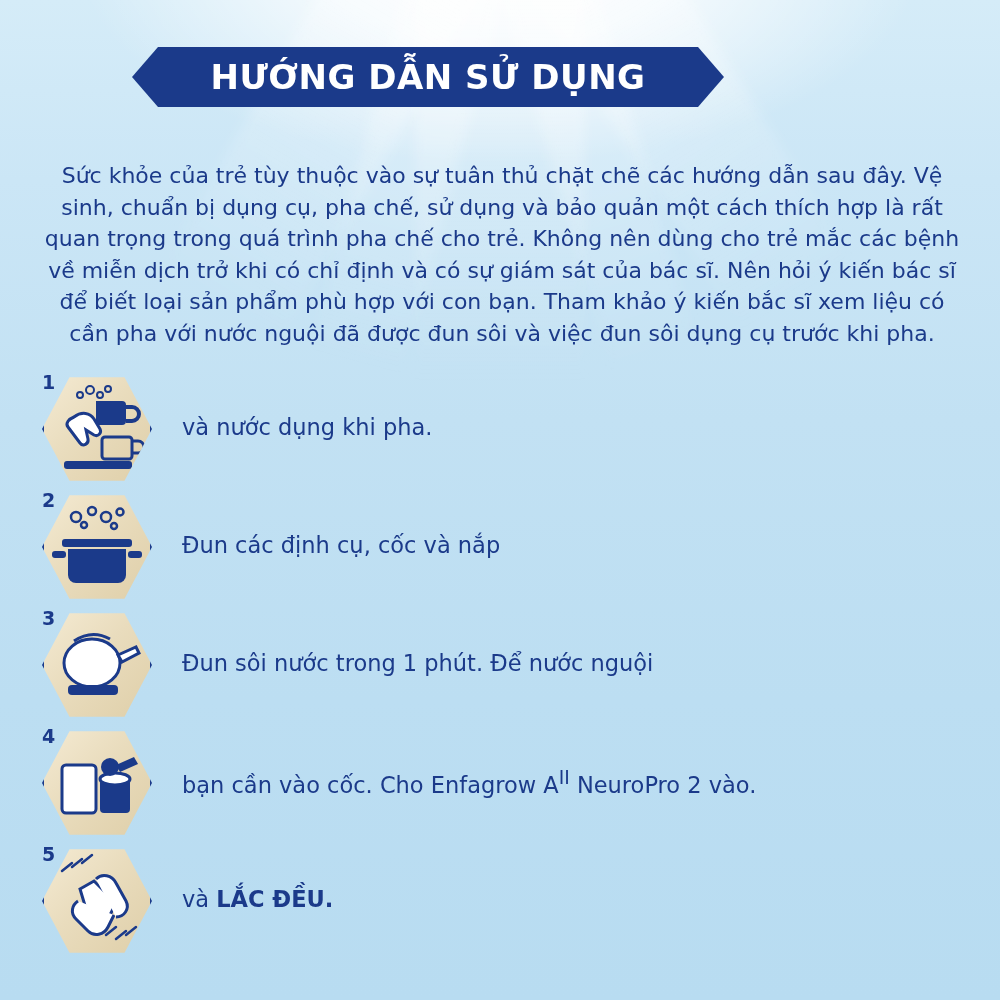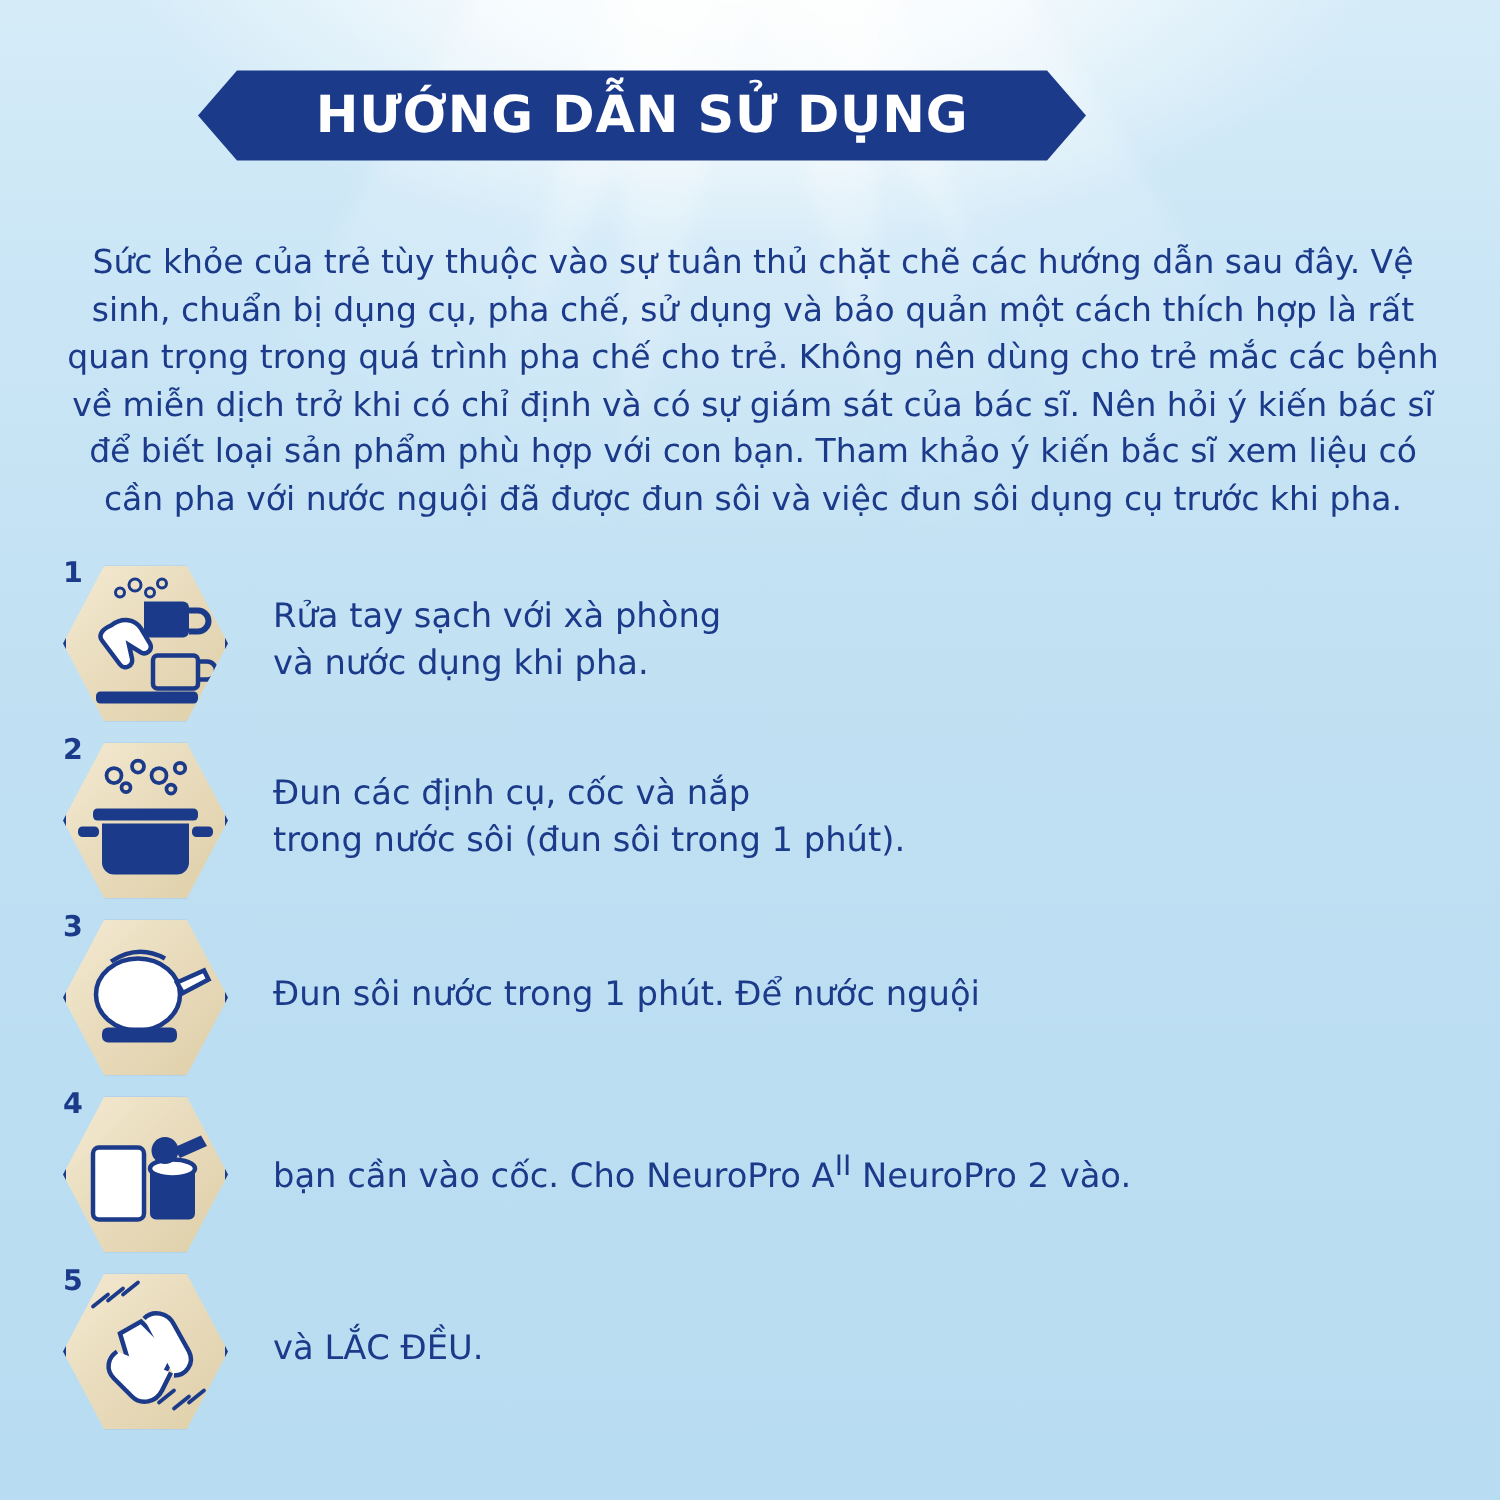--- a/index.html
+++ b/index.html
@@ -134,21 +134,21 @@
     font-size: 19px;
     font-weight: bold;
     z-index: 5;
   }
   .step-text {
     color: #1b3a8a;
     font-size: 22.5px;
     line-height: 31px;
     margin-left: 22px;
   }
-  .step-text b { font-weight: normal; }
+  .step-text b { font-weight: bold; }
 
   
   .hex svg { display: block; }
 </style>
 </head>
 <body>
 
 <div class="page">
 
   <div class="ray r1"></div>
@@ -179,21 +179,20 @@
               <path d="M82 30 h6 a7 7 0 0 1 0 14 h-6" fill="none" stroke="#1b3a8a" stroke-width="4"></path>
               <path d="M30 40 c8 -6 16 -4 20 2 l6 10 c2 4 -2 8 -6 6 l-8 -5 l2 9 c1 5 -5 8 -8 4 l-12 -16 c-3 -4 1 -8 6 -10 z" fill="#ffffff" stroke="#1b3a8a" stroke-width="3"></path>
               <rect x="58" y="60" width="30" height="22" rx="3" fill="none" stroke="#1b3a8a" stroke-width="3"></rect>
               <path d="M88 64 h6 a6 6 0 0 1 0 12 h-6" fill="none" stroke="#1b3a8a" stroke-width="3"></path>
               <rect x="20" y="84" width="68" height="8" rx="3"></rect>
             </g>
           </svg>
         </div>
       </div>
       <div class="step-text">
-        <div>Rửa tay sạch với xà phòng</div>
         <div>và nước dụng khi pha.</div>
       </div>
     </div>
 
     <div class="step">
       <div class="hexwrap">
         <div class="hexnum">2</div>
         <div class="hex">
           <svg width="106" height="104" viewBox="0 0 106 104">
             <g fill="none" stroke="#1b3a8a" stroke-width="2.5">
@@ -208,21 +207,20 @@
               <rect x="18" y="44" width="70" height="8" rx="3"></rect>
               <path d="M24 54 h58 v26 a8 8 0 0 1 -8 8 h-42 a8 8 0 0 1 -8 -8 z"></path>
               <rect x="8" y="56" width="14" height="7" rx="3"></rect>
               <rect x="84" y="56" width="14" height="7" rx="3"></rect>
             </g>
           </svg>
         </div>
       </div>
       <div class="step-text">
         <div>Đun các định cụ, cốc và nắp</div>
-        <div>trong nước sôi (đun sôi trong 1 phút).</div>
       </div>
     </div>
 
     <div class="step">
       <div class="hexwrap">
         <div class="hexnum">3</div>
         <div class="hex">
           <svg width="106" height="104" viewBox="0 0 106 104">
             <g>
               <ellipse cx="48" cy="50" rx="28" ry="24" fill="#ffffff" stroke="#1b3a8a" stroke-width="3"></ellipse>
@@ -247,21 +245,21 @@
               <rect x="18" y="34" width="34" height="48" rx="4" fill="#ffffff" stroke="#1b3a8a" stroke-width="3"></rect>
               <rect x="56" y="48" width="30" height="34" rx="4" fill="#1b3a8a"></rect>
               <ellipse cx="71" cy="48" rx="15" ry="6" fill="#ffffff" stroke="#1b3a8a" stroke-width="3"></ellipse>
               <circle cx="66" cy="36" r="9" fill="#1b3a8a"></circle>
               <path d="M72 34 l18 -8 l4 7 l-18 8 z" fill="#1b3a8a"></path>
             </g>
           </svg>
         </div>
       </div>
       <div class="step-text">
-        <div><span>bạn cần vào cốc. Cho NeuroPro A</span><sup>II</sup><span> NeuroPro 2 vào.</span></div>
+        <div><span>bạn cần vào cốc. Cho Enfagrow A</span><sup>II</sup><span> NeuroPro 2 vào.</span></div>
       </div>
     </div>
 
     <div class="step">
       <div class="hexwrap">
         <div class="hexnum">5</div>
         <div class="hex">
           <svg width="106" height="104" viewBox="0 0 106 104">
             <g fill="none" stroke="#1b3a8a" stroke-width="2.5" stroke-linecap="round">
               <path d="M18 22 l10 -8 M28 18 l10 -8 M38 14 l10 -8"></path>

